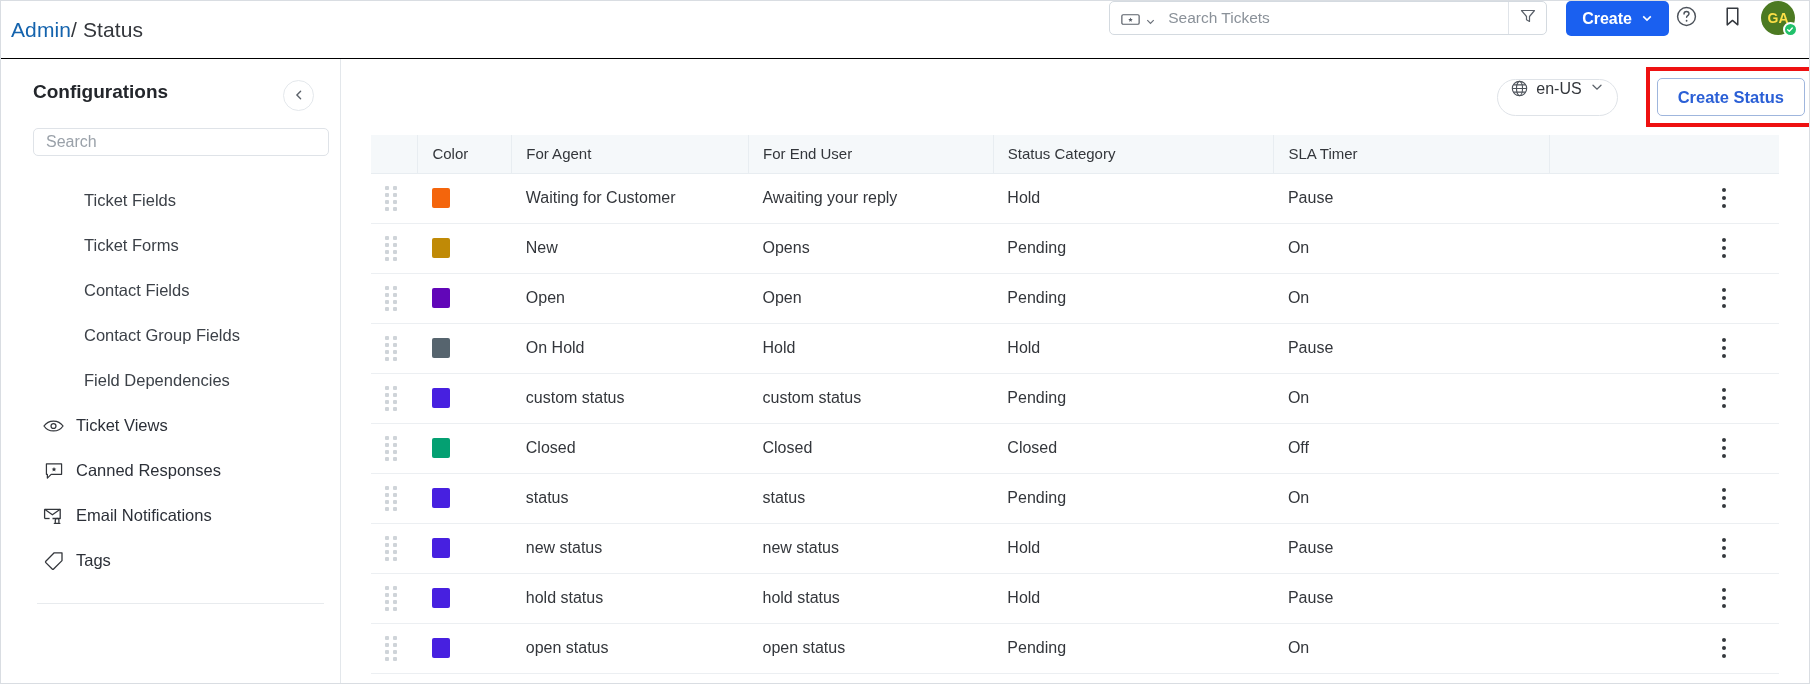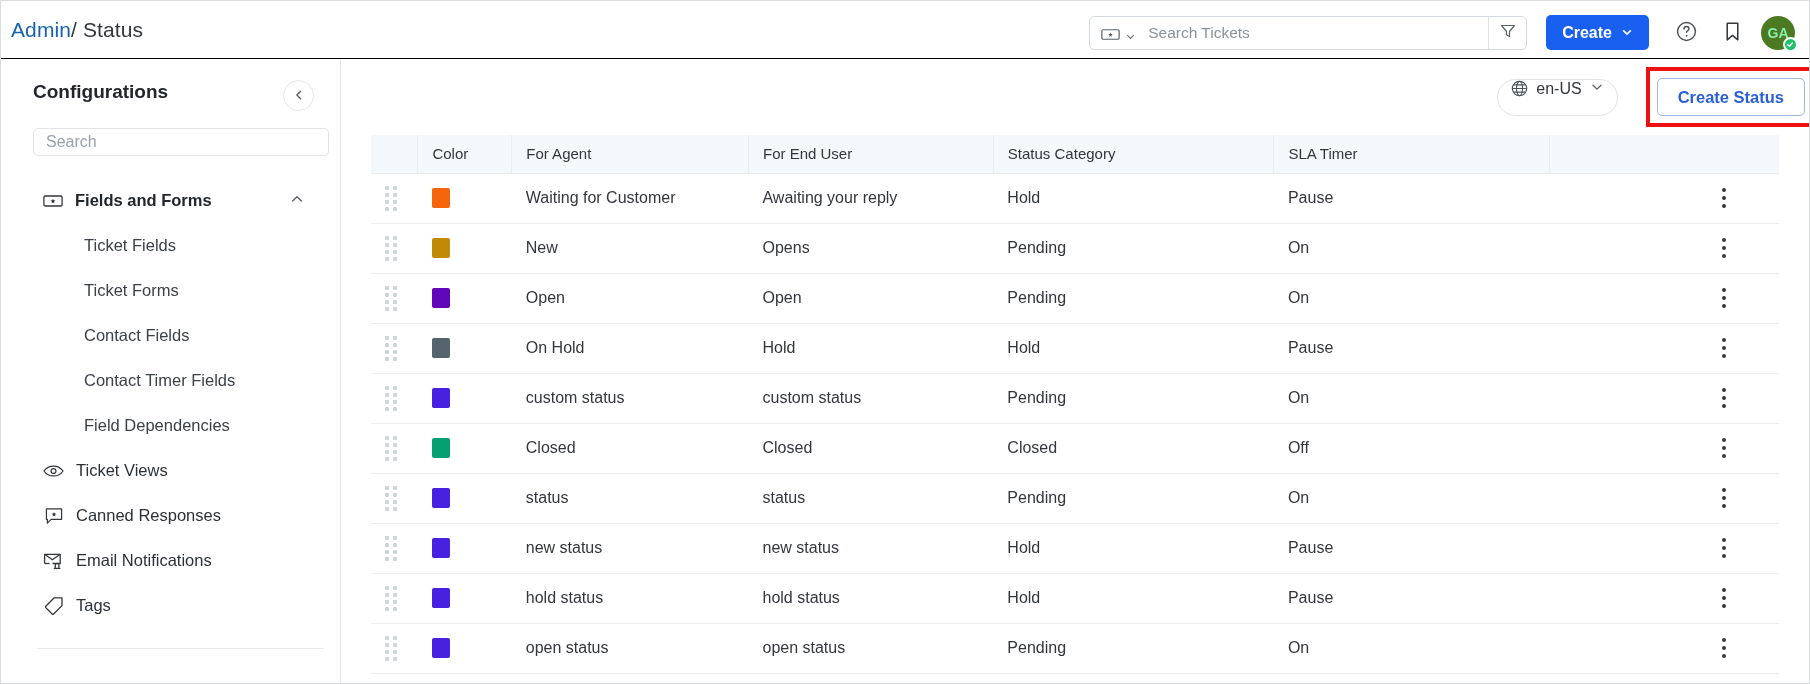--- a/index.html
+++ b/index.html
@@ -24,21 +24,21 @@
     font-size: 21px;
     letter-spacing: .1px;
     white-space: nowrap;
   }
   .bc-admin { color: #1463ad; }
   .bc-sep   { color: #33363b; }
   .bc-page  { color: #33363b; }
 
   .topbar-right {
     position: absolute; right: 12px; top: 0;
-    height: 49px; display: flex; align-items: flex-end; gap: 0;
+    height: 58px; display: flex; align-items: flex-start; gap: 0;
   }
 
   .searchwrap {
     width: 438px; height: 34px;
     border: 1px solid #d4dae0; border-radius: 5px;
     display: flex; align-items: center;
     background: #fff;
     margin-right: 19px;
   }
   .ticket-sel {
@@ -62,32 +62,31 @@
     display: flex; align-items: center; justify-content: center;
   }
 
   .create-btn {
     height: 35px; padding: 0 16px;
     background: #1a60f0; border: 0; border-radius: 5px;
     color: #fff; font-size: 16px; font-weight: bold;
     font-family: inherit;
     display: flex; align-items: center; gap: 9px;
     cursor: pointer;
-    margin-right: 20px;
   }
   .icon-btn {
     width: 34px; height: 34px;
     display: flex; align-items: center; justify-content: center;
     cursor: pointer;
     margin-right: 12px;
   }
   .avatar {
     width: 34px; height: 34px; border-radius: 50%;
     background: #4c7a22;
-    color: #86efac; font-size: 14px; font-weight: bold;
+    color: #fde047; font-size: 14px; font-weight: bold;
     display: flex; align-items: center; justify-content: center;
     position: relative;
     margin-right: 2px;
   }
   .avatar-badge {
     position: absolute; right: -3px; bottom: -2px;
     width: 15px; height: 15px; border-radius: 50%;
     background: #21c16b; border: 2px solid #fff;
     display: flex; align-items: center; justify-content: center;
   }
@@ -299,46 +298,32 @@
         <svg viewBox="0 0 12 12" width="12" height="12">
             <path d="M7.6 2.2L3.9 6l3.7 3.8" fill="none" stroke="#5c626a" stroke-width="1.4" stroke-linecap="round"></path>
           </svg>
       </span>
     </div>
 
     <input class="side-search" type="text" placeholder="Search" style="">
 
     <div class="nav">
 
-      <div class="nav-item group">
-        <span class="nav-ico">
-          <svg viewBox="0 0 22 15" width="20" height="14" fill="none" stroke="#33363b" stroke-width="1.4">
-            <rect x="1" y="2" width="20" height="11" rx="1.5"></rect>
-            <path d="M11 5.1l.8 1.7 1.8.2-1.4 1.3.4 1.8-1.6-.9-1.6.9.4-1.8L8.4 7l1.8-.2z" fill="#33363b" stroke="none"></path>
-          </svg>
-        </span>
-        <span>Fields and Forms</span>
-        <span class="nav-chev">
-          <svg viewBox="0 0 14 14" width="14" height="14">
-              <path d="M2.6 9L7 4.8 11.4 9" fill="none" stroke="#5c626a" stroke-width="1.4" stroke-linecap="round"></path>
-            </svg>
-        </span>
-      </div>
 
       <div class="nav-item sub">
         <span>Ticket Fields</span>
       </div>
       <div class="nav-item sub">
         <span>Ticket Forms</span>
       </div>
       <div class="nav-item sub">
         <span>Contact Fields</span>
       </div>
       <div class="nav-item sub">
-        <span>Contact Timer Fields</span>
+        <span>Contact Group Fields</span>
       </div>
       <div class="nav-item sub">
         <span>Field Dependencies</span>
       </div>
 
       <div class="nav-item">
         <span class="nav-ico">
           <svg viewBox="0 0 22 14" width="21" height="14" fill="none" stroke="#33363b" stroke-width="1.3">
             <path d="M1 7s3.6-5.2 10-5.2S21 7 21 7s-3.6 5.2-10 5.2S1 7 1 7z"></path>
             <circle cx="11" cy="7" r="2.6"></circle>

